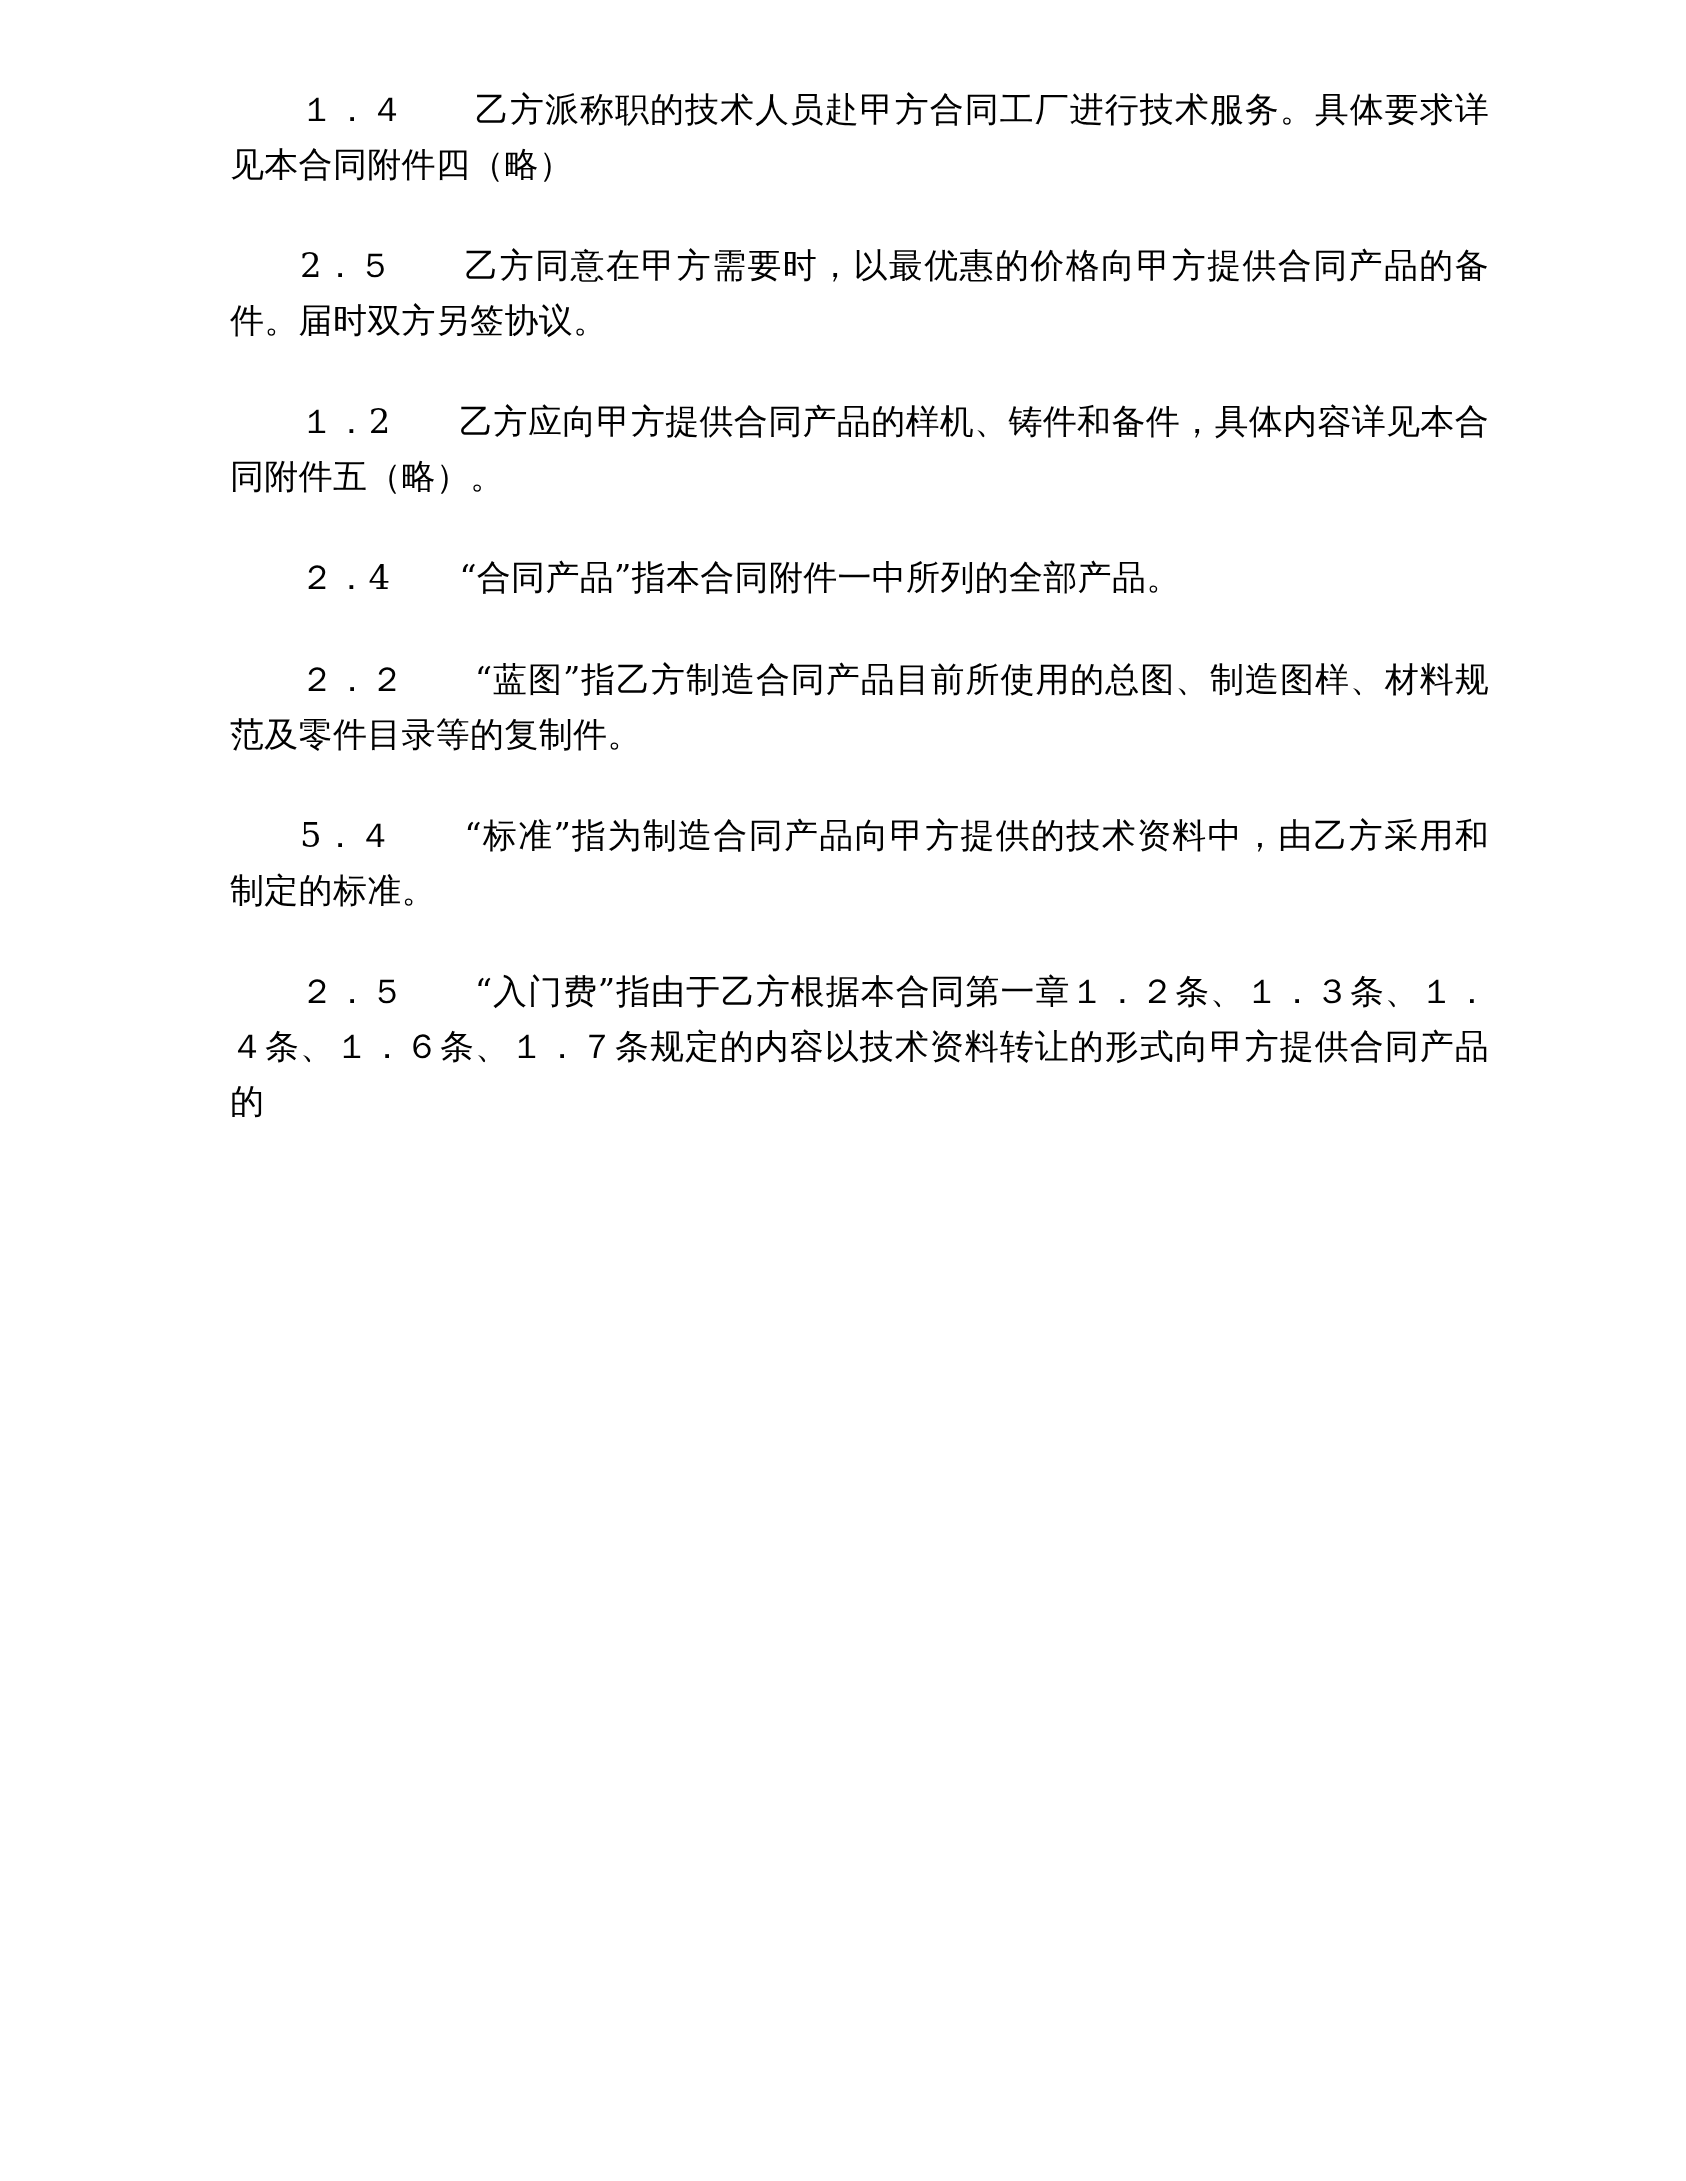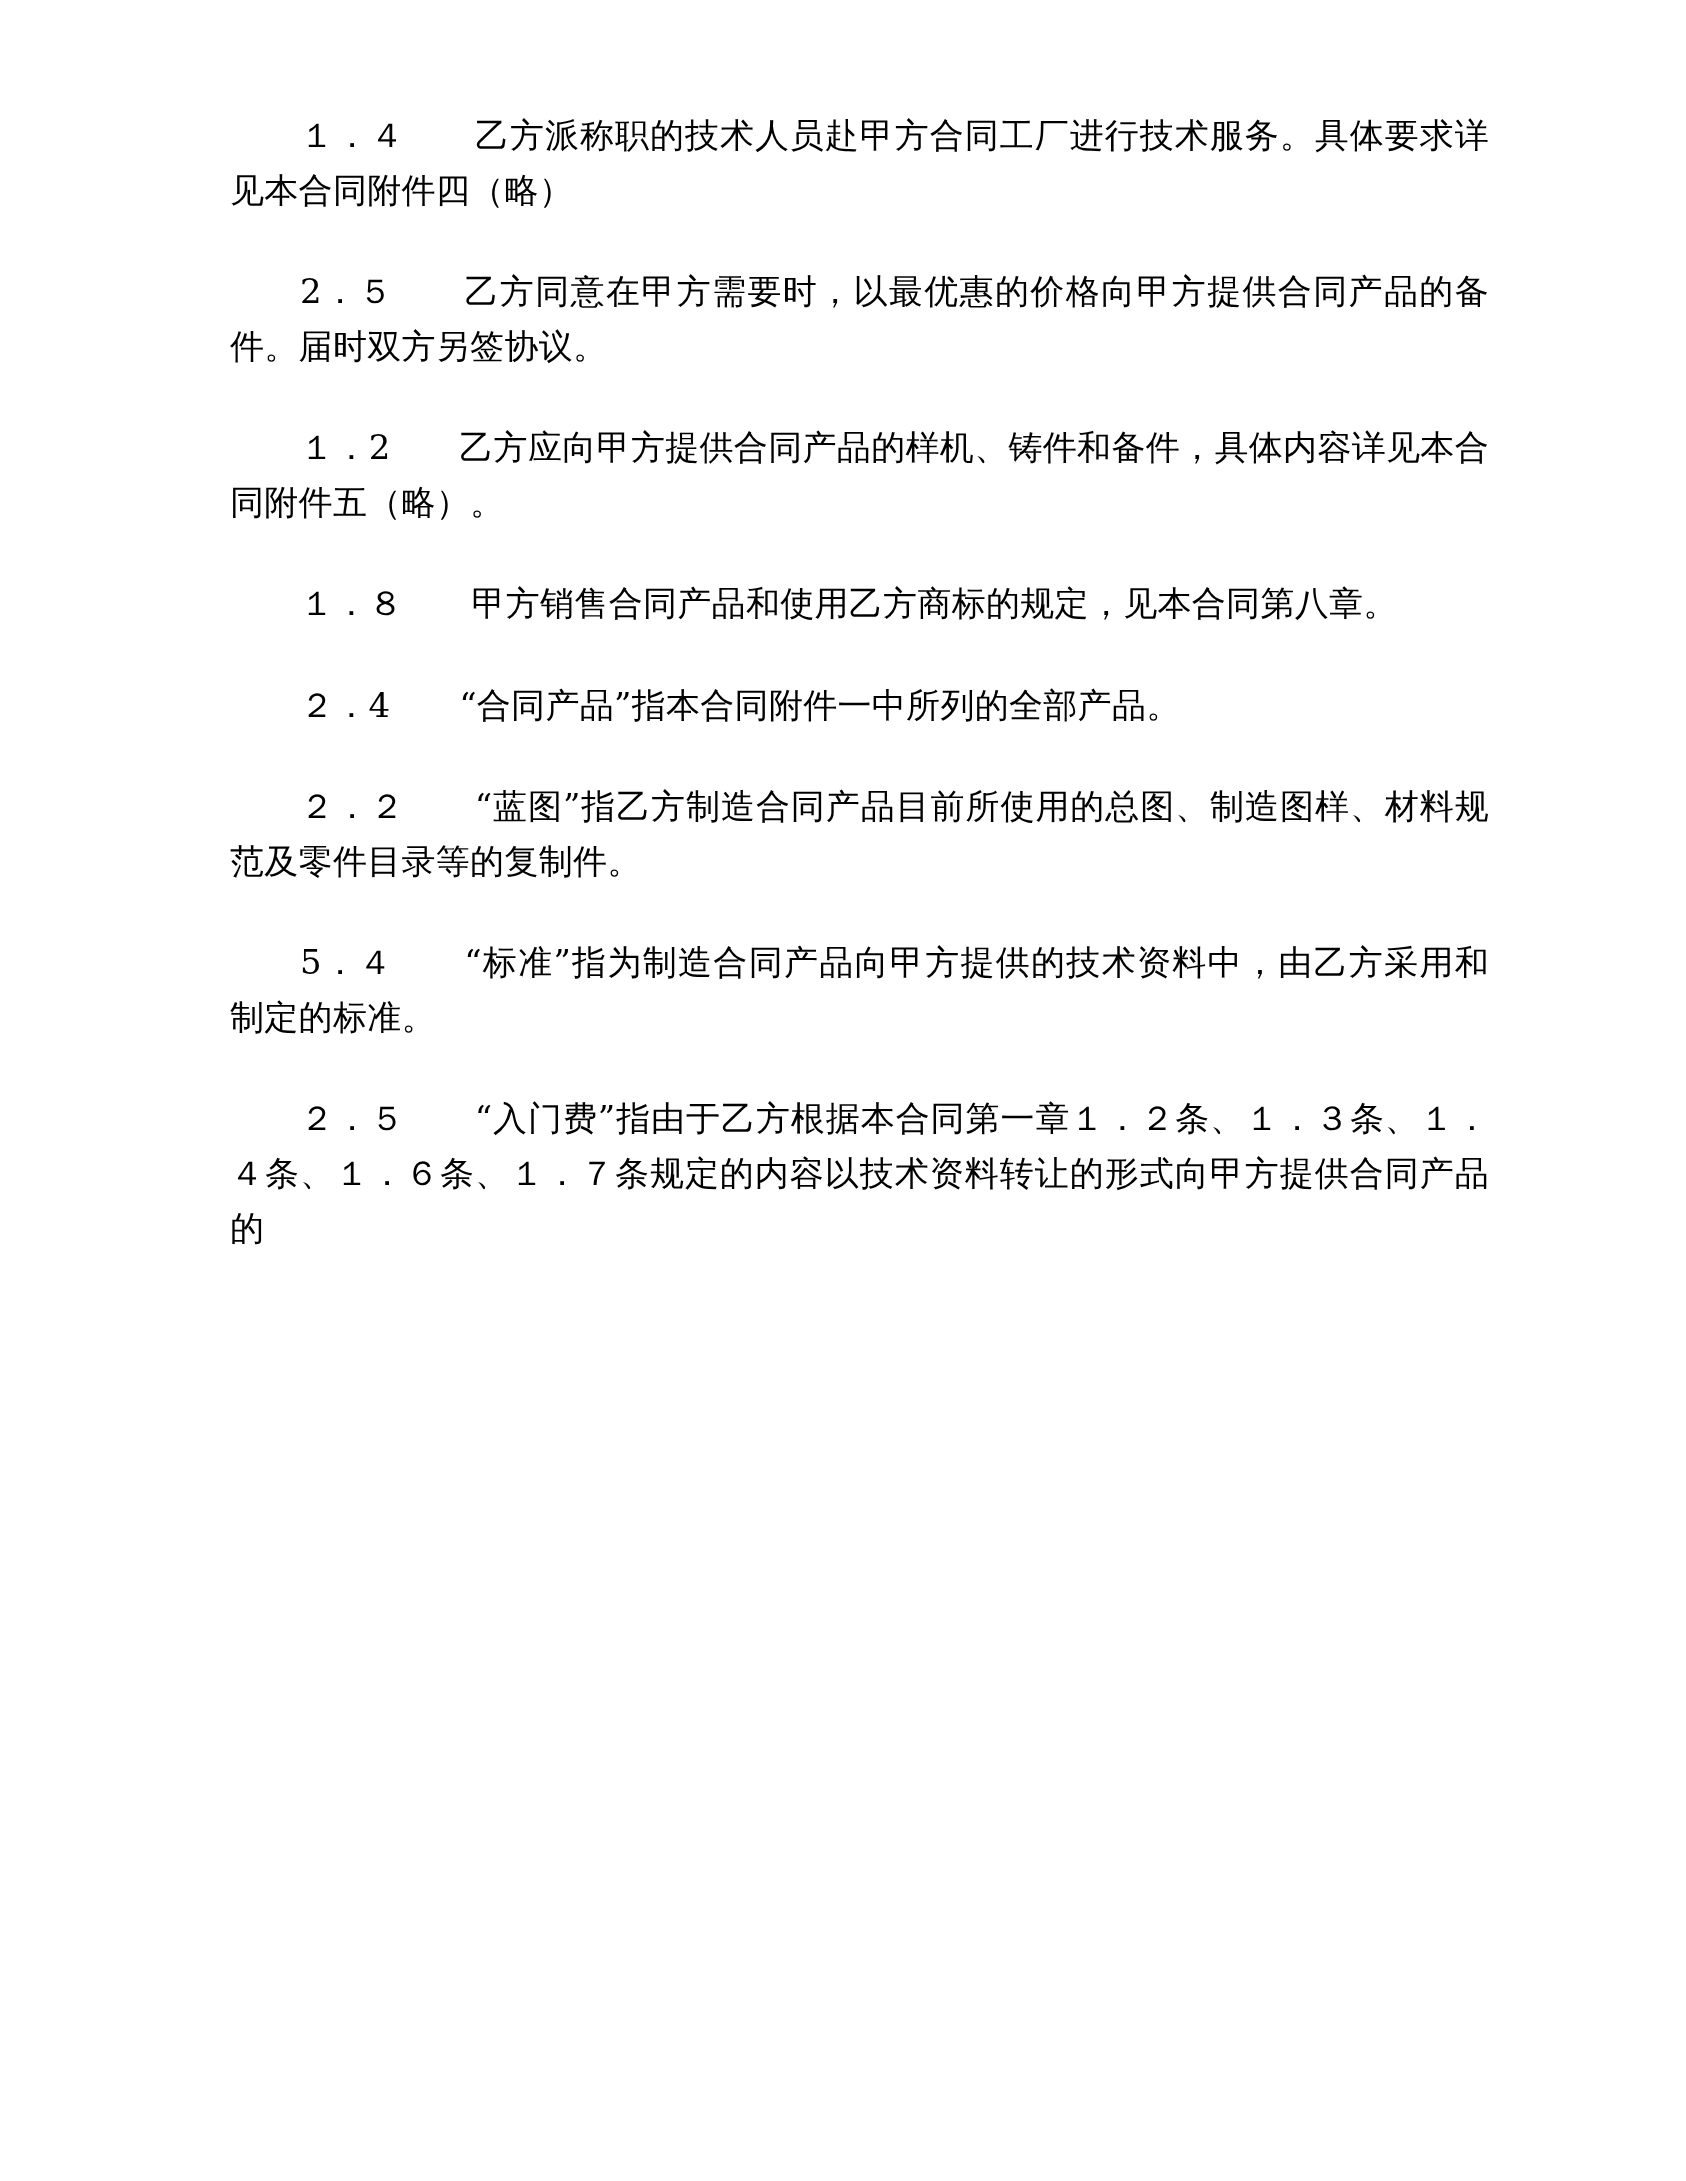--- a/index.html
+++ b/index.html
@@ -11,21 +11,21 @@
     width: 1686px;
     height: 2182px;
     font-family: "DejaVu Serif", "Liberation Serif", serif;
     color: #000000;
     -webkit-font-smoothing: antialiased;
   }
   .page {
     box-sizing: border-box;
     width: 1686px;
     height: 2182px;
-    padding: 108px 197px 138px 230px;
+    padding: 82px 197px 138px 230px;
     background: #ffffff;
     position: relative;
   }
   .doc-body {
     font-size: 34px;
     line-height: 1.62;
     text-align: justify;
     text-justify: inter-ideograph;
   }
   p.para {
@@ -47,21 +47,20 @@
 </style>
 </head>
 <body>
 
 <div class="page">
   <div class="doc-body">
 
     <p class="para">１．４　　乙方派称职的技术人员赴甲方合同工厂进行技术服务。具体要求详见本合同附件四（略）</p>
     <p class="para">2．５　　乙方同意在甲方需要时，以最优惠的价格向甲方提供合同产品的备件。届时双方另签协议。</p>
     <p class="para">１．2　　乙方应向甲方提供合同产品的样机、铸件和备件，具体内容详见本合同附件五（略）。</p>
-    <p class="para">１．８　　甲方销售合同产品和使用乙方商标的规定，见本合同第八章。</p>
 
 
     <p class="para">２．4　　“合同产品”指本合同附件一中所列的全部产品。</p>
     <p class="para">２．２　　“蓝图”指乙方制造合同产品目前所使用的总图、制造图样、材料规范及零件目录等的复制件。</p>
     <p class="para">5．４　　“标准”指为制造合同产品向甲方提供的技术资料中，由乙方采用和制定的标准。</p>
     <p class="para">２．５　　“入门费”指由于乙方根据本合同第一章１．２条、１．３条、１．４条、１．６条、１．７条规定的内容以技术资料转让的形式向甲方提供合同产品的</p>
 
   </div>
 </div>
 

